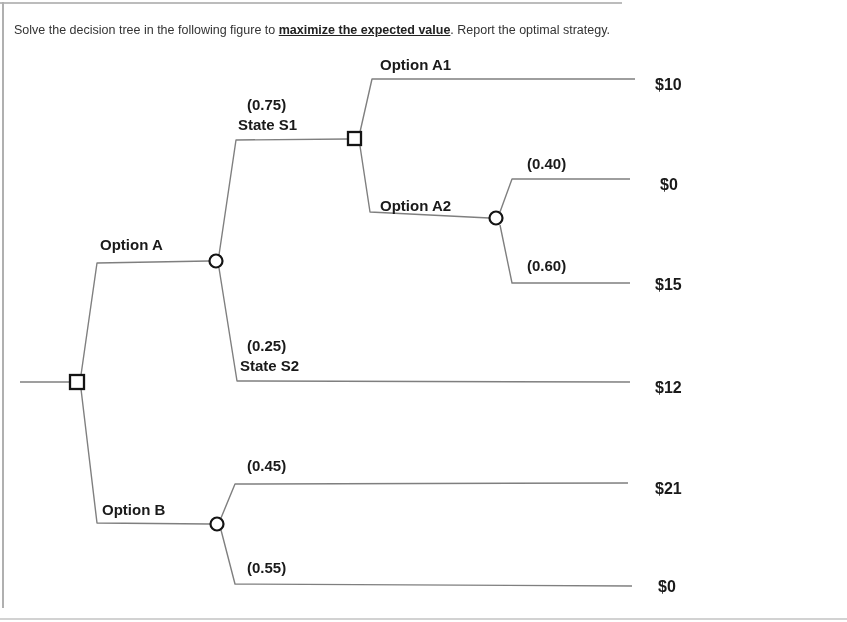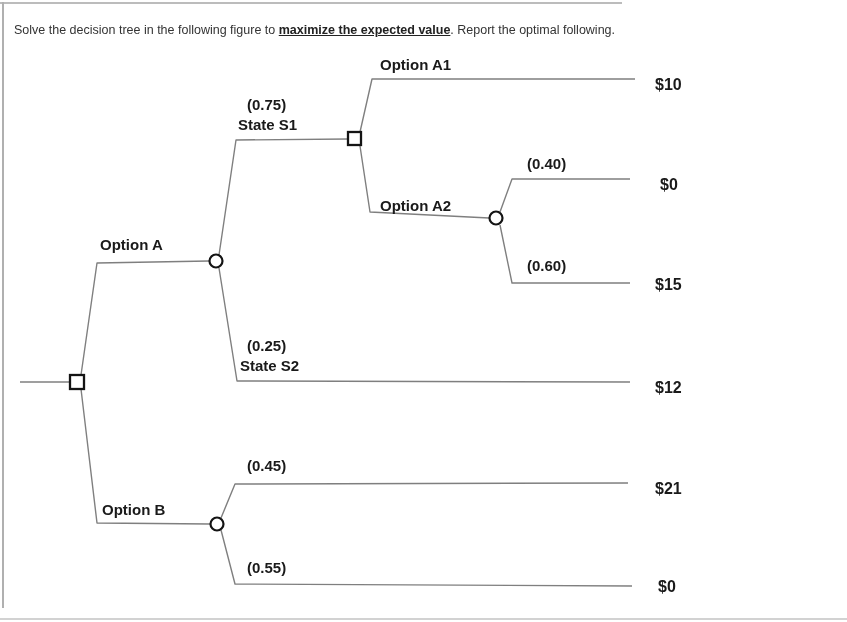--- a/index.html
+++ b/index.html
@@ -81,21 +81,21 @@
 </style>
 </head>
 <body>
 
 <div class="page">
 
   <div class="border-top"></div>
   <div class="border-left"></div>
   <div class="border-bottom"></div>
 
-  <p class="question"><span>Solve the decision tree in the following figure to </span><span class="emph">maximize the expected value</span><span>. Report the optimal following.</span></p>
+  <p class="question"><span>Solve the decision tree in the following figure to </span><span class="emph">maximize the expected value</span><span>. Report the optimal strategy.</span></p>
 
   <svg class="tree" width="847" height="622" viewBox="0 0 847 622">
 
     <line class="branch" x1="20" y1="382" x2="70" y2="382"></line>
 
     <polyline class="branch" points="81,375 97,263 209,261"></polyline>
     <polyline class="branch" points="219,255 236,140 348,139"></polyline>
     <polyline class="branch" points="360,132 372,79 635,79"></polyline>
     <polyline class="branch" points="360,146 370,212 489,218"></polyline>
     <polyline class="branch" points="500,212 512,179 630,179"></polyline>

